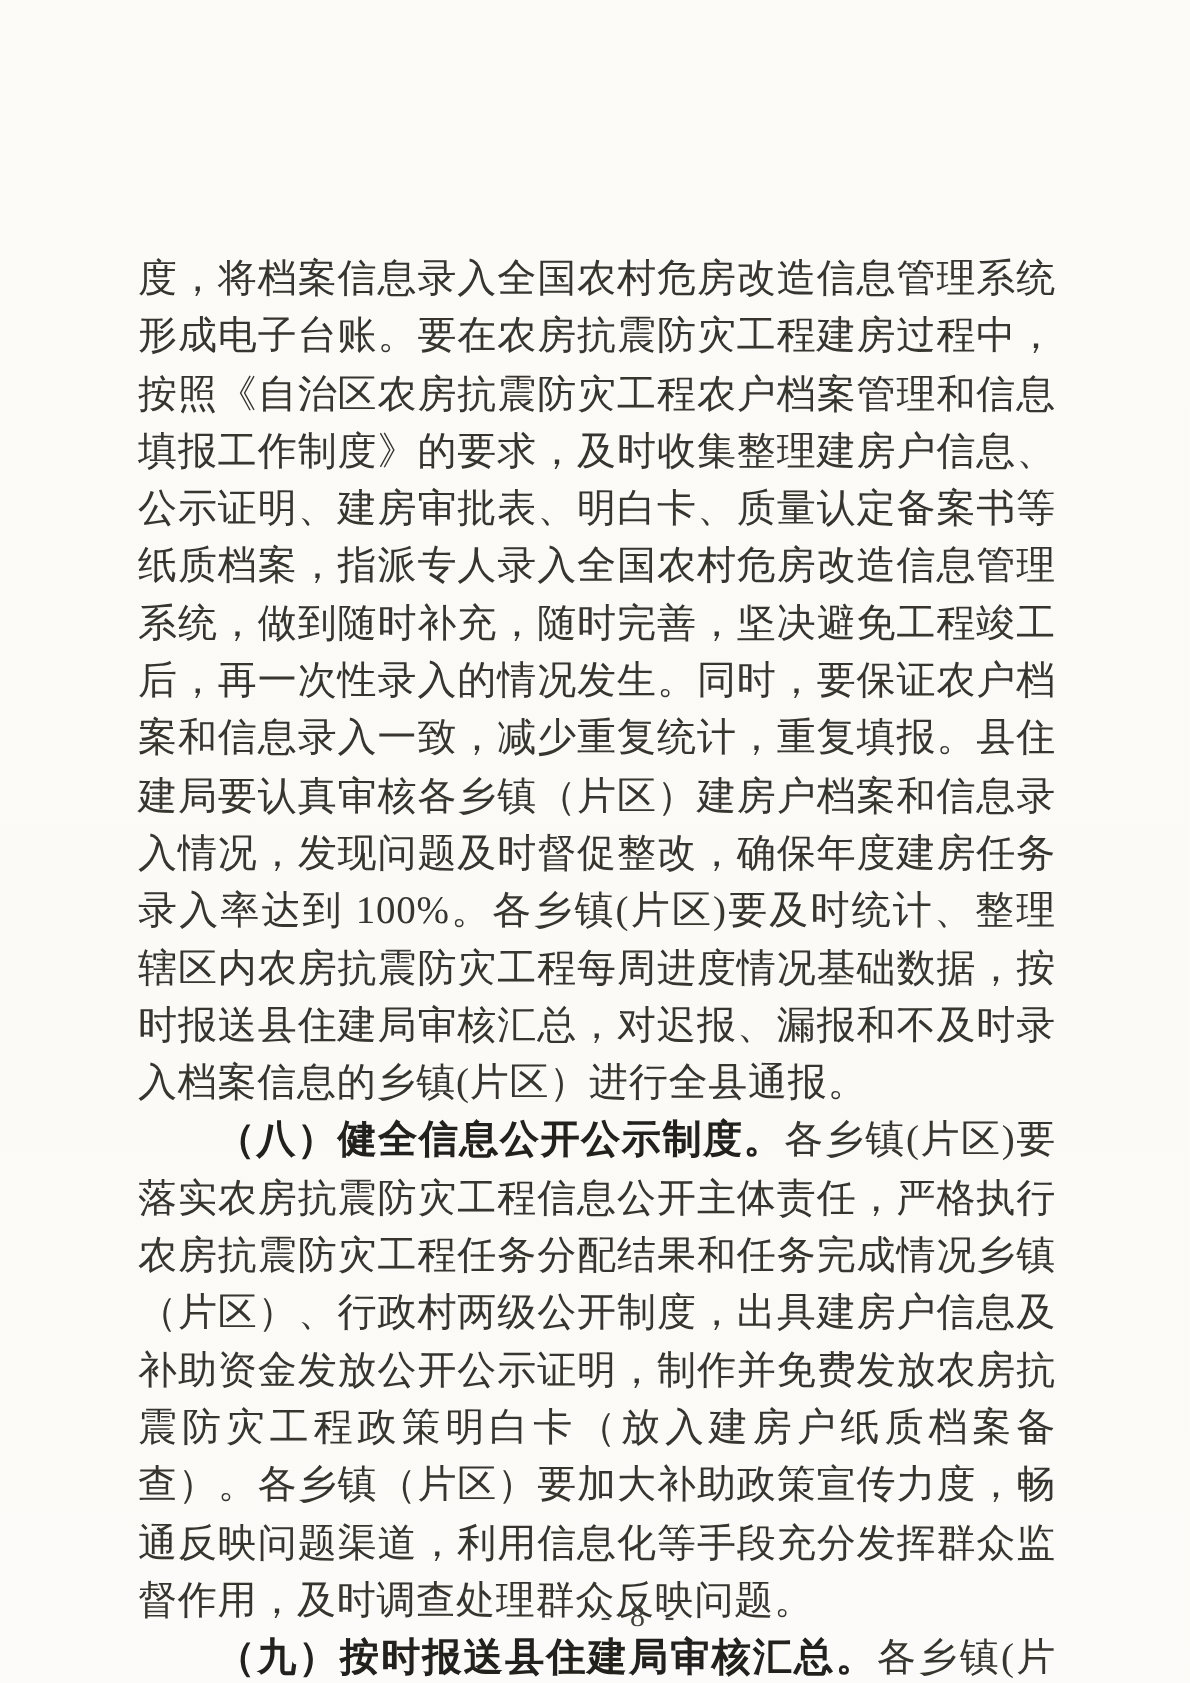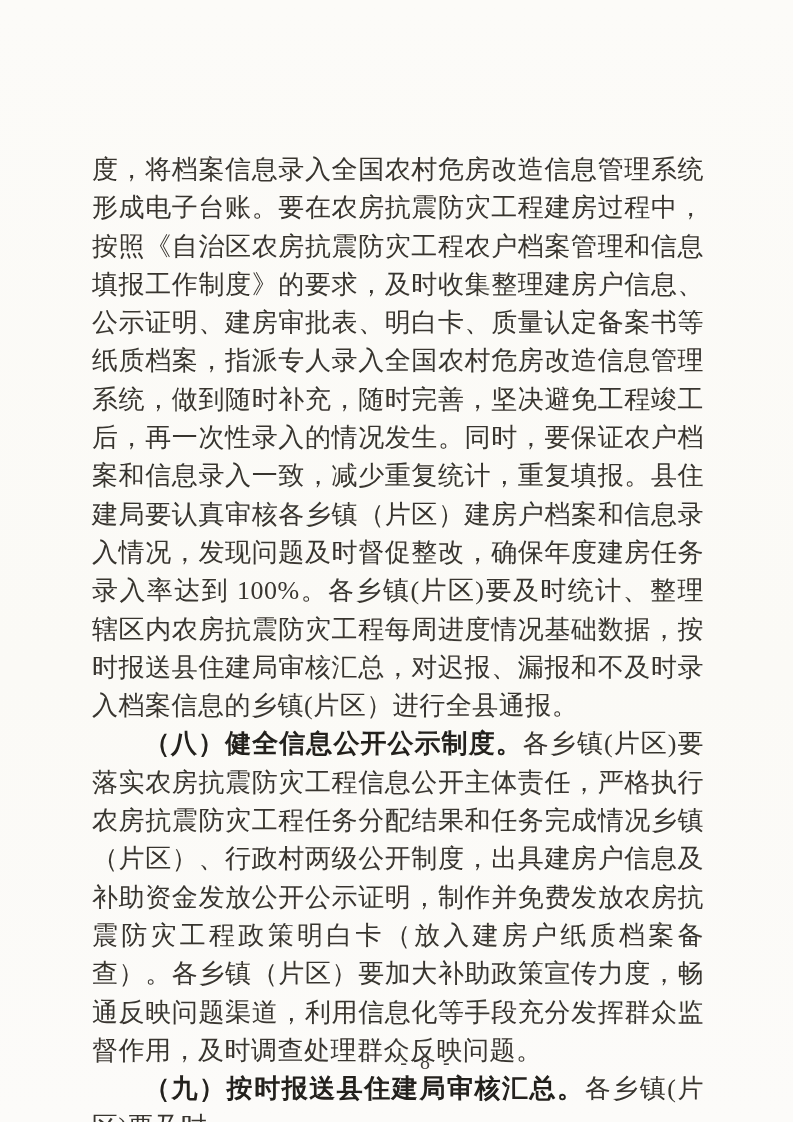--- a/index.html
+++ b/index.html
@@ -11,20 +11,21 @@
     height: 1122px;
     position: relative;
     overflow: hidden;
     background: #fcfbf8;
     font-family: "Liberation Serif", "DejaVu Serif", serif;
   }
   .page {
     position: absolute;
     inset: 0;
     background: linear-gradient(180deg, #fcfbf8 0%, #fbfaf6 60%, #fcfbf9 100%);
+    margin-top: 16px;
   }
   .text-block {
     position: absolute;
     left: 92px;
     top: 151px;
     width: 612px;
     font-size: 26px;
     line-height: 38.3px;
     color: #38352f;
     text-align: justify;

